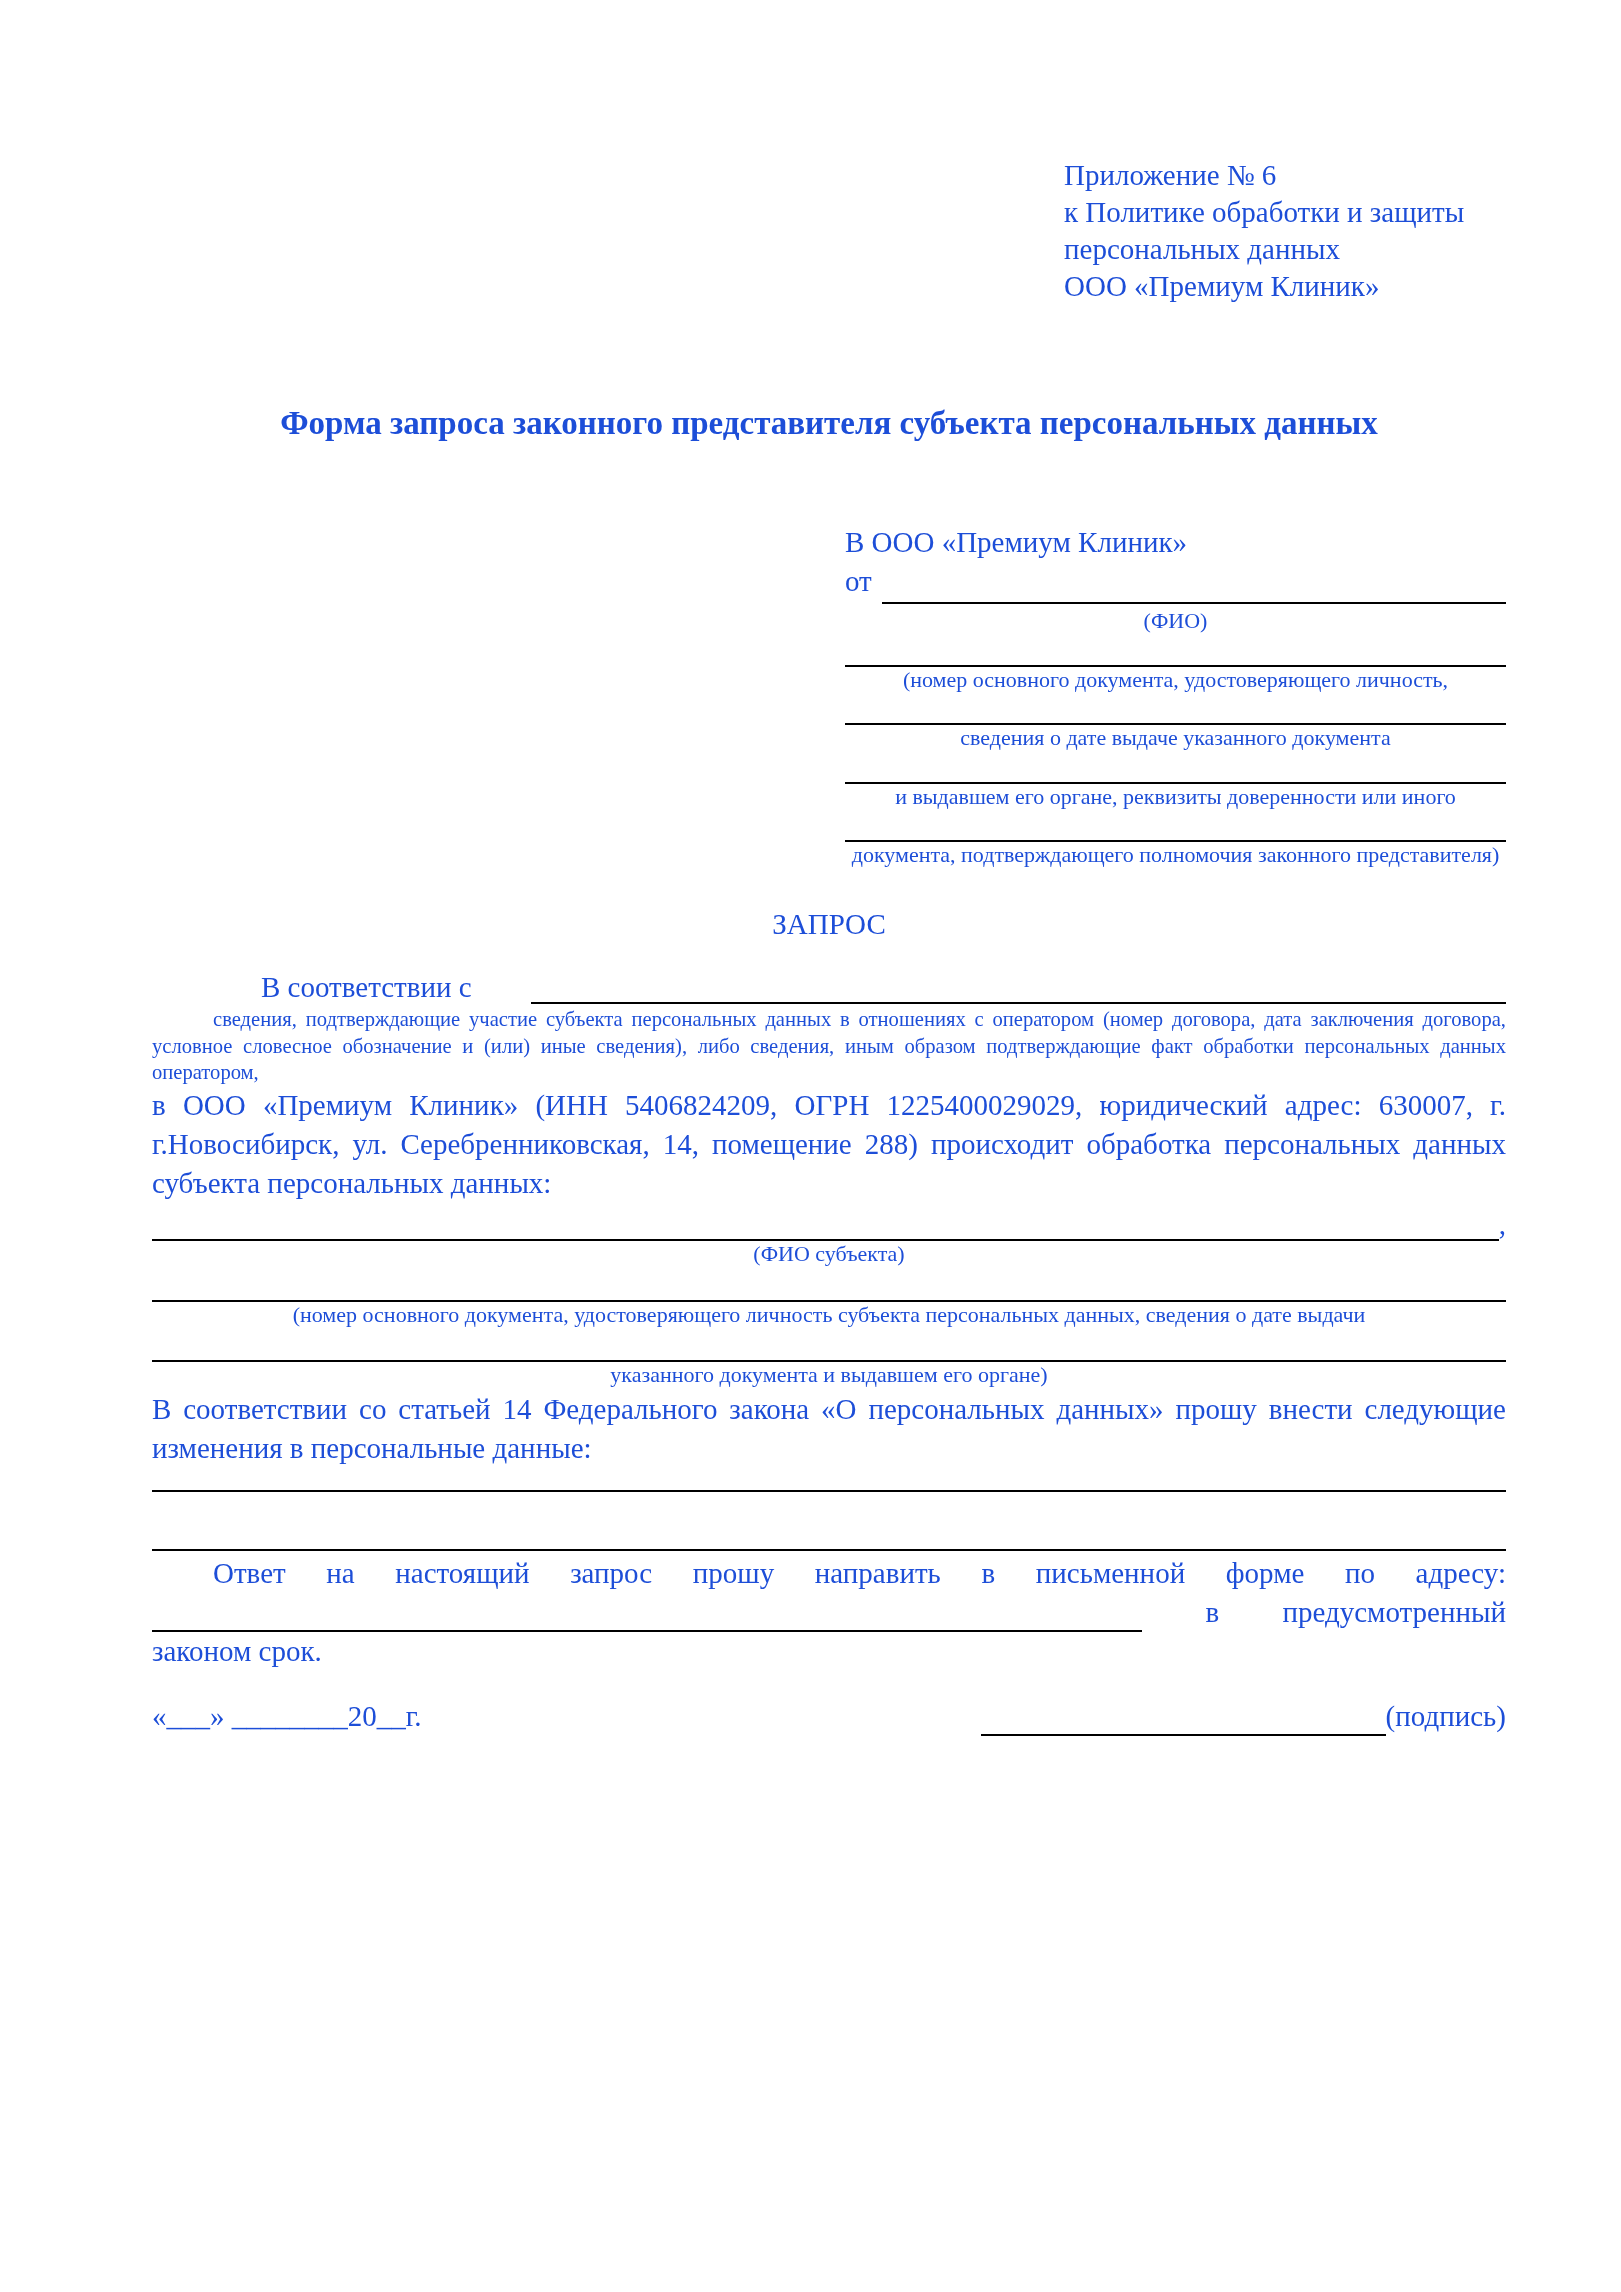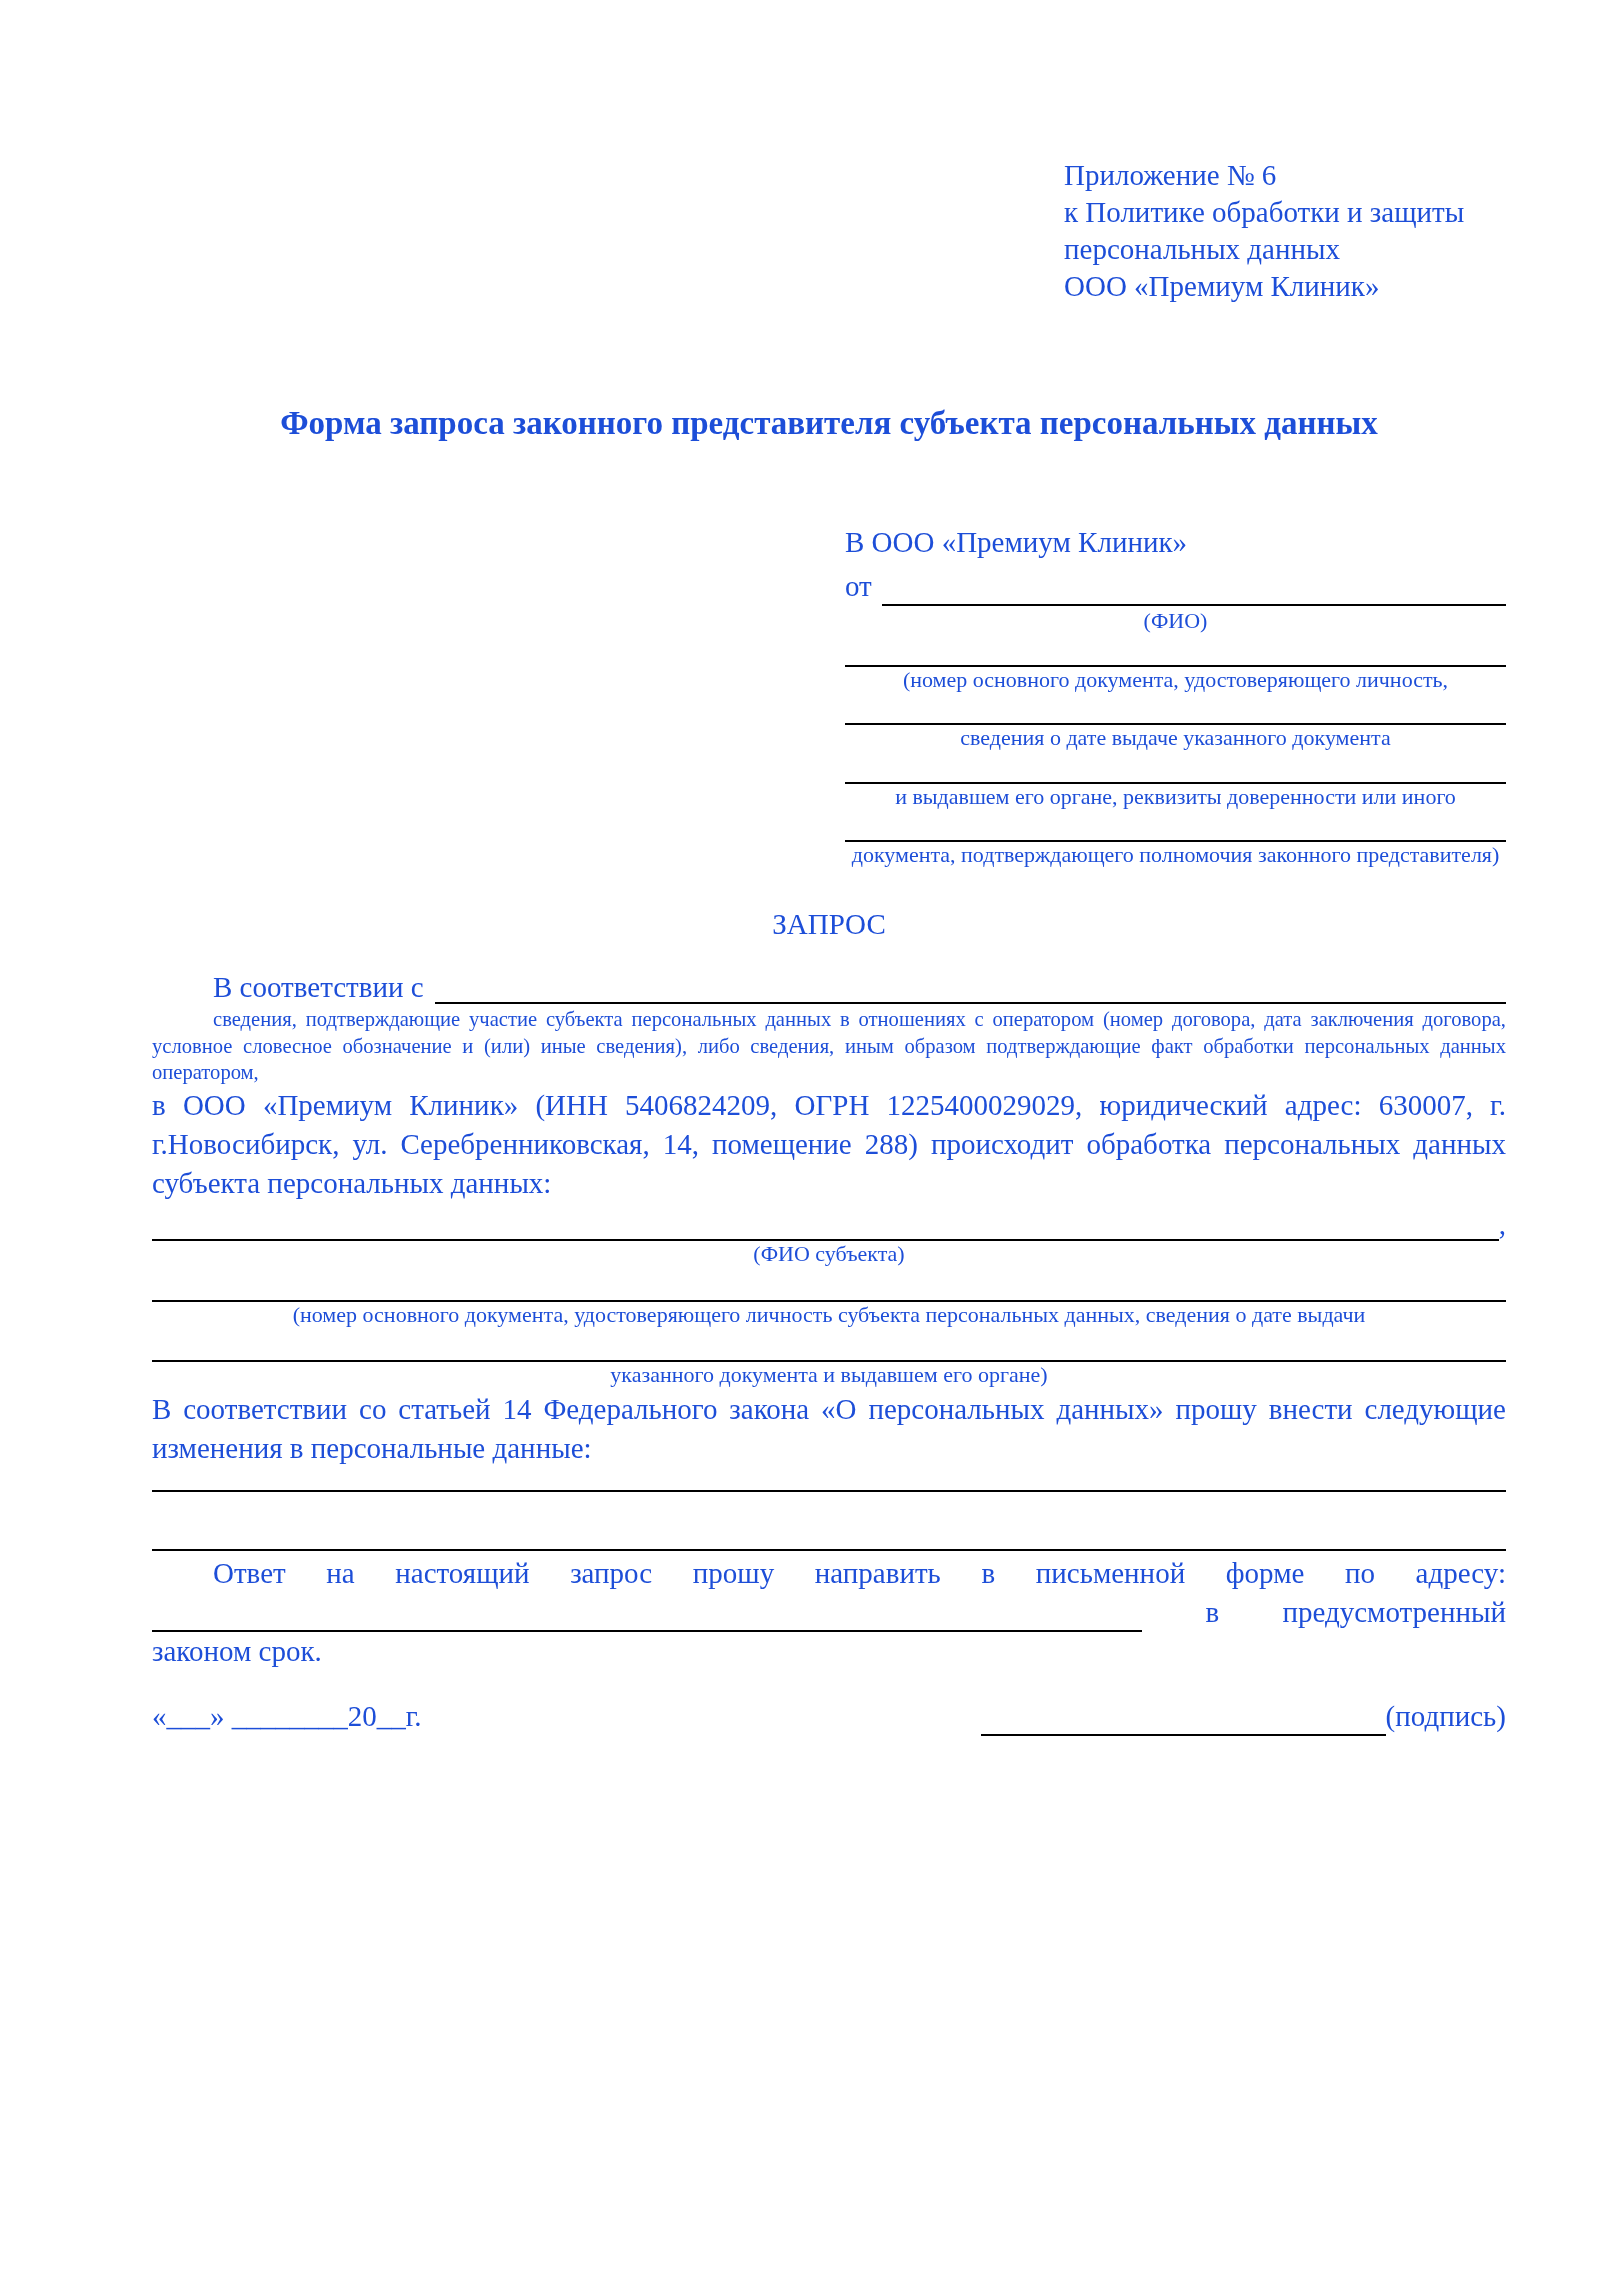--- a/index.html
+++ b/index.html
@@ -13,30 +13,30 @@
     padding:157px 115px 0 152px;
     overflow:hidden;
   }
   
   .appendix{margin-left:912px;line-height:37px;}
   
   .title{margin-top:93px;text-align:center;font-weight:bold;font-size:33px;line-height:51px;}
   
   .addressee{margin-top:71px;margin-left:693px;}
   .addr-to{line-height:45px;}
-  .from-row{display:flex;align-items:center;height:43px;}
+  .from-row{display:flex;align-items:flex-start;height:43px;}
   .from-row .fill{flex:1;margin-left:9.8px;border-bottom:2.9px solid #000;height:37px;}
   .cap{font-size:22px;line-height:25.5px;}
   .cap-center{text-align:center;}
   .grp{display:flex;flex-direction:column;align-items:center;}
   .grp .rule{align-self:stretch;height:31px;border-bottom:2.9px solid #000;}
   .grp .cap{white-space:nowrap;}
   
   .zapros{margin-top:37px;text-align:center;line-height:39px;}
-  .intro-row{display:flex;align-items:flex-end;margin-top:17.6px;height:43px;}
+  .intro-row{display:flex;align-items:flex-end;margin-top:17.6px;height:43px;gap:48px;}
   .intro-indent{width:61px;}
   .intro-label{white-space:nowrap;}
   .intro-row .fill{flex:1;margin-left:11.8px;border-bottom:2.9px solid #000;height:37px;}
   .note{margin-top:2px;font-size:20.6px;line-height:26.5px;text-align:justify;text-indent:61px;}
   .para{line-height:39px;text-align:justify;}
   .comma-row{display:flex;align-items:flex-end;margin-top:5.9px;height:33px;line-height:33px;}
   .comma-row .rule{flex:1;height:29px;border-bottom:2.9px solid #000;}
   .sgrp .rule{height:33px;}
   .law{margin-top:2px;}
   .rule-a{border-bottom:2.9px solid #000;}

